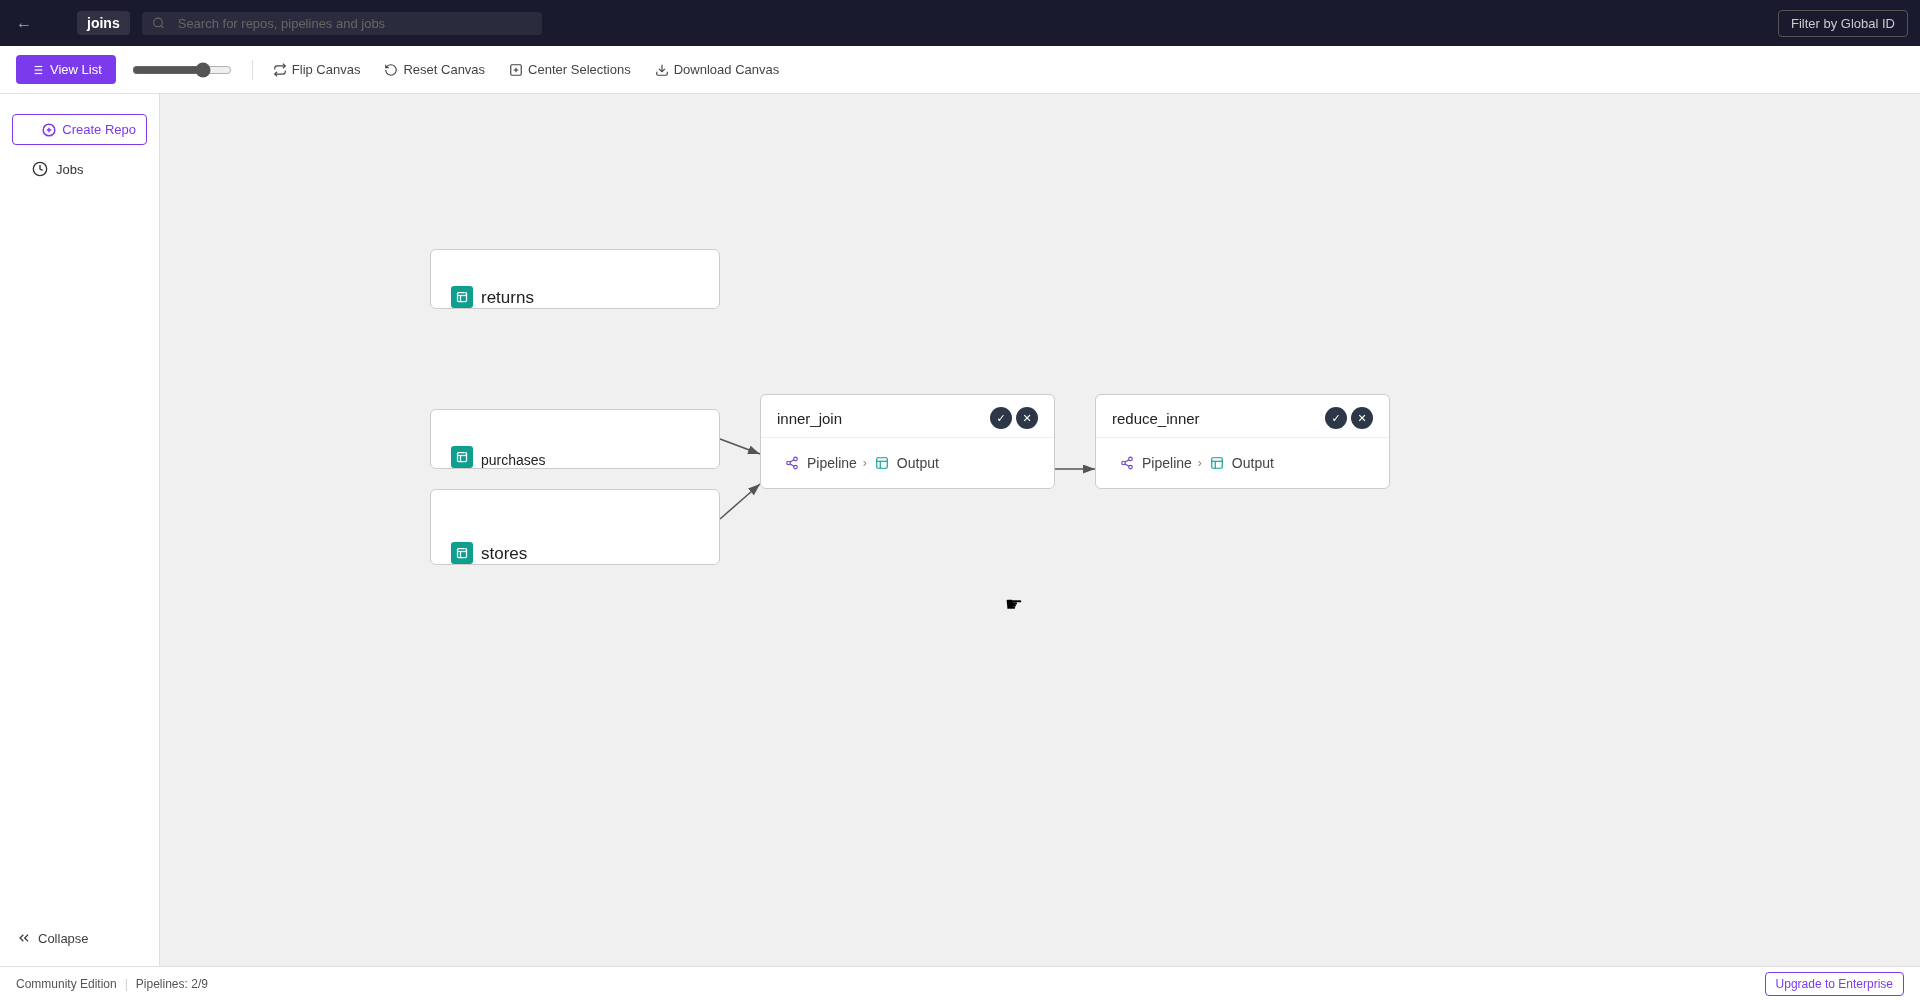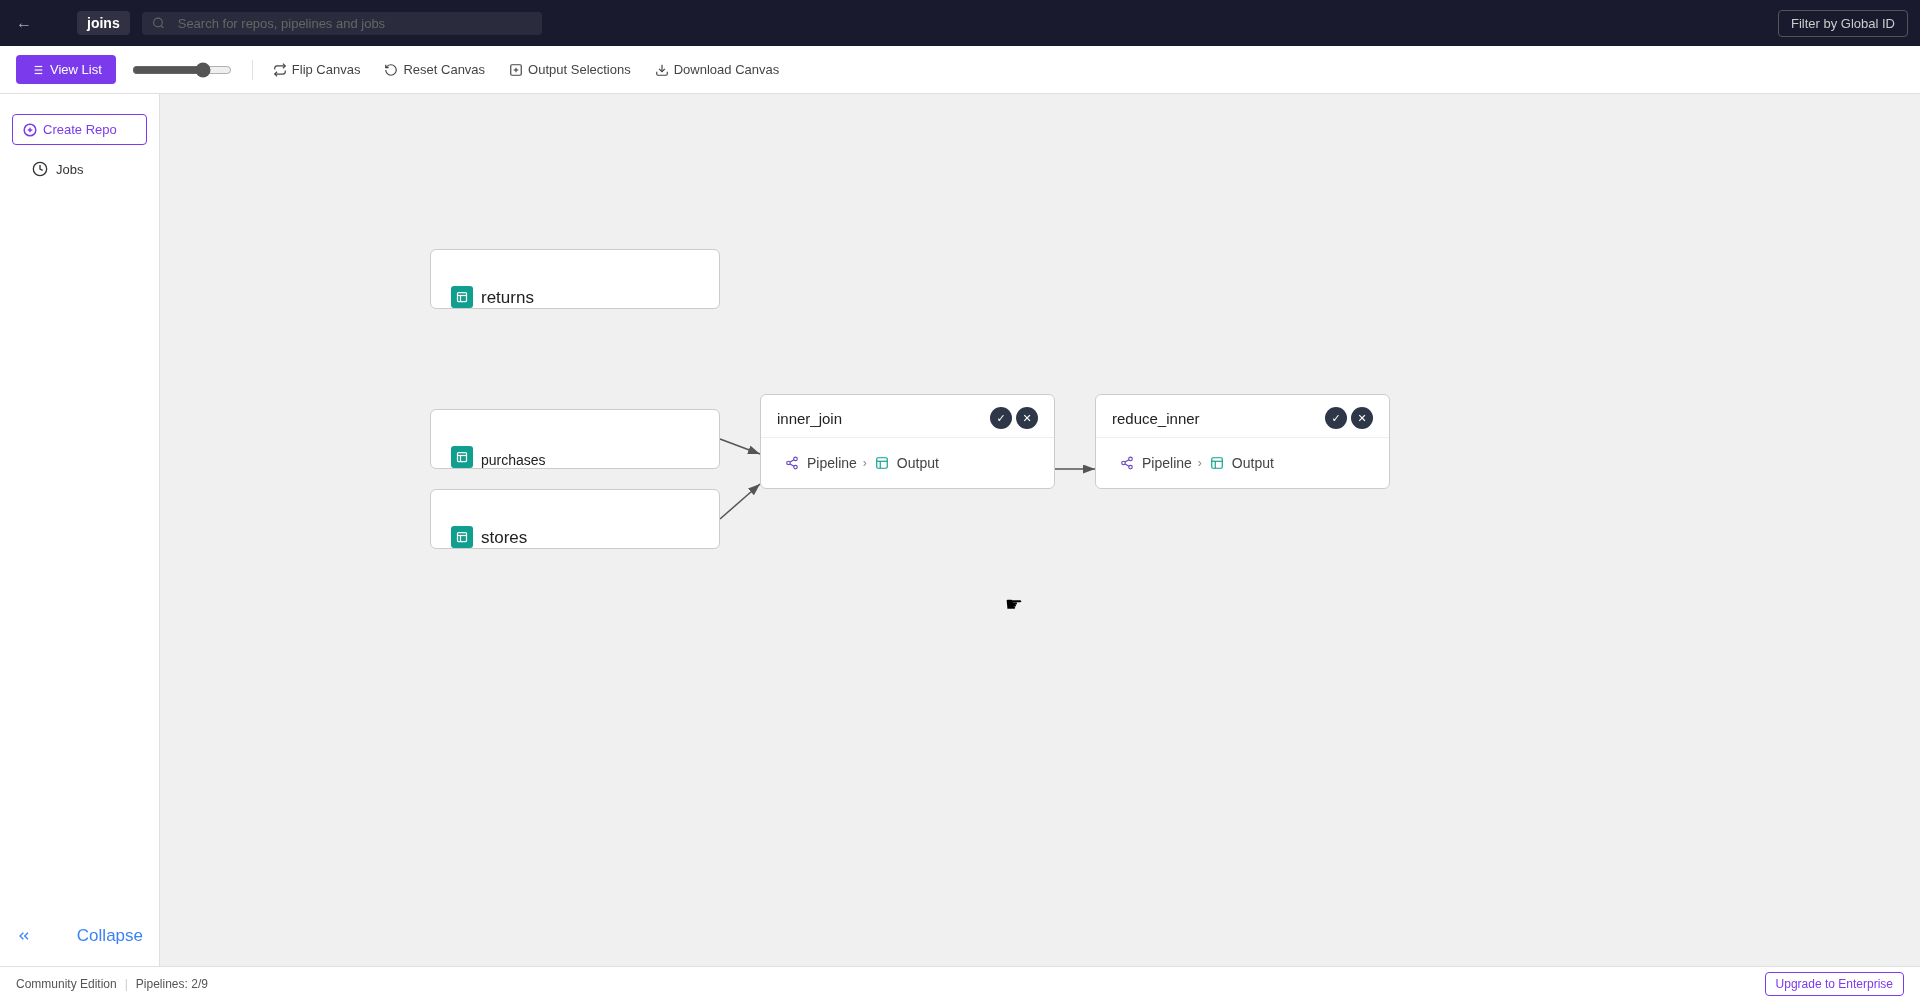--- a/index.html
+++ b/index.html
@@ -137,31 +137,31 @@
       align-items: center;
       gap: 6px;
       margin: 8px 12px;
       padding: 7px 10px;
       border: 1px solid #7c3aed;
       color: #7c3aed;
       border-radius: 4px;
       font-size: 13px;
       cursor: pointer;
       background: transparent;
+      justify-content: flex-end;
     }
     .sidebar-collapse {
       margin-top: auto;
       display: flex;
       align-items: center;
       gap: 6px;
       padding: 8px 16px;
-      color: #3b82f6;
-      font-size: 17px;
-      cursor: pointer;
-      justify-content: space-between;
+      color: #404040;
+      font-size: 13px;
+      cursor: pointer;
     }
 
     
     .canvas-area {
       flex: 1;
       background: #f0f0f0;
       position: relative;
       overflow: hidden;
     }
 
@@ -359,21 +359,21 @@
     </svg>
     <span>Reset Canvas</span>
   </button>
 
   <button class="toolbar-action">
     <svg width="14" height="14" viewBox="0 0 24 24" fill="none" stroke="currentColor" stroke-width="2">
       <rect x="3" y="3" width="18" height="18" rx="2"></rect>
         <line x1="12" y1="8" x2="12" y2="16"></line>
         <line x1="8" y1="12" x2="16" y2="12"></line>
     </svg>
-    <span>Output Selections</span>
+    <span>Center Selections</span>
   </button>
 
   <button class="toolbar-action">
     <svg width="14" height="14" viewBox="0 0 24 24" fill="none" stroke="currentColor" stroke-width="2">
       <path d="M21 15v4a2 2 0 0 1-2 2H5a2 2 0 0 1-2-2v-4"></path>
         <polyline points="7 10 12 15 17 10"></polyline>
         <line x1="12" y1="15" x2="12" y2="3"></line>
     </svg>
     <span>Download Canvas</span>
   </button>
@@ -440,21 +440,21 @@
       <div class="node-icon-teal">
         <svg width="12" height="12" viewBox="0 0 24 24" fill="none" stroke="white" stroke-width="2.5">
           <rect x="3" y="3" width="18" height="18" rx="2"></rect>
           <line x1="3" y1="9" x2="21" y2="9"></line>
           <line x1="9" y1="21" x2="9" y2="9"></line>
         </svg>
       </div>
       <span style="font-size:14px;">purchases</span>
     </div>
 
-    <div class="node-box" style="left:270px; top:395px; width:290px; height:60px;">
+    <div class="node-box" style="left:270px; top:395px; width:290px; height:76px;">
       <div class="node-icon-teal">
         <svg width="12" height="12" viewBox="0 0 24 24" fill="none" stroke="white" stroke-width="2.5">
           <rect x="3" y="3" width="18" height="18" rx="2"></rect>
           <line x1="3" y1="9" x2="21" y2="9"></line>
           <line x1="9" y1="21" x2="9" y2="9"></line>
         </svg>
       </div>
       <span style="font-size:17px;">stores</span>
     </div>
 

